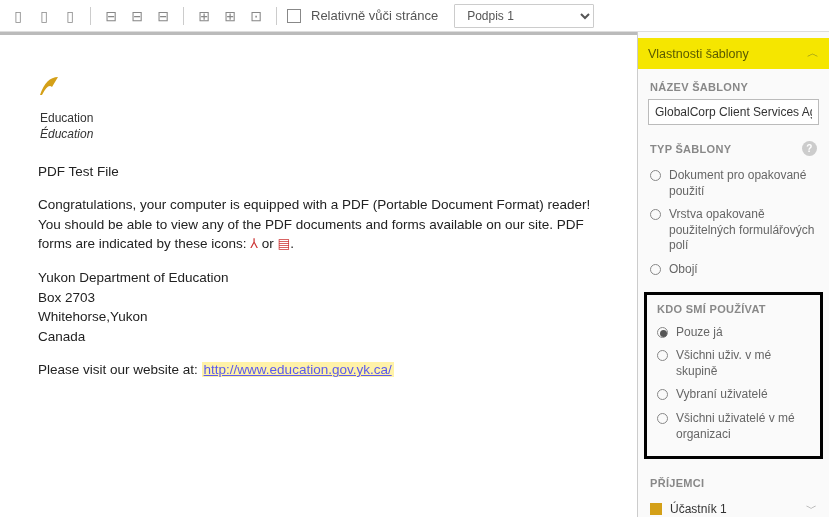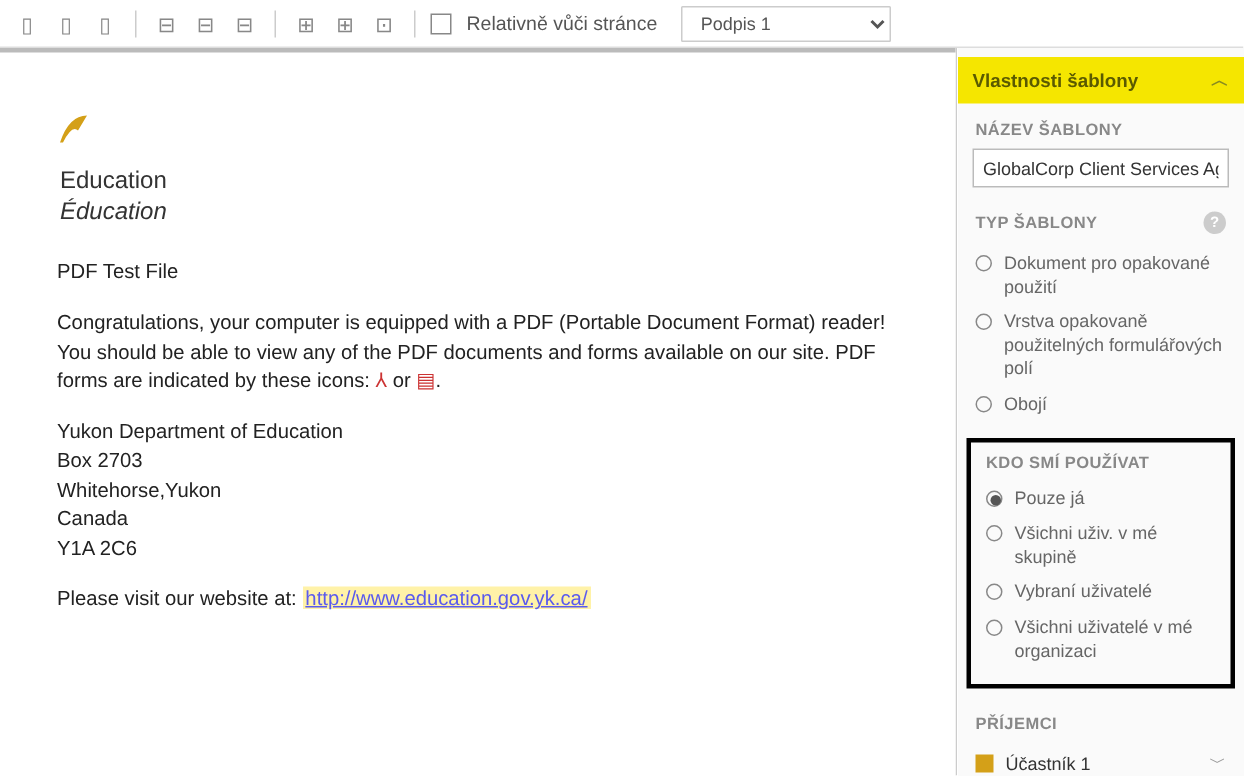--- a/index.html
+++ b/index.html
@@ -83,21 +83,21 @@
   }
   .yukon-logo .wordmark {
     font-family: Arial Black, Arial, sans-serif;
     font-weight: 900;
     color: #9c7a24;
     font-size: 34px;
     letter-spacing: -1px;
     line-height: 1;
   }
   .yukon-logo .sub {
-    font-size: 16px;
+    font-size: 12px;
     color: #333;
     line-height: 1.2;
     margin-top: 2px;
     margin-left: 2px;
   }
   .doc-page p { margin-bottom: 14px; }
   .doc-page .addr { margin-bottom: 14px; line-height:1.45; }
   .pdf-icon { color: #c33; }
   .weblink {
     background: #fff2a8;
@@ -108,21 +108,21 @@
   .sidebar {
     width: 192px;
     border-left: 1px solid #ccc;
     background: #fafafa;
     overflow: auto;
     padding: 6px 0 0 0;
   }
   .panel-header {
     background: #f5e600;
     color: #5a5a00;
-    font-weight: bold;
+    font-weight: normal;
     font-size: 12.5px;
     padding: 7px 10px;
     display: flex;
     justify-content: space-between;
     align-items: center;
     cursor: pointer;
   }
   .panel-header .chev { color:#888b20; font-size:12px; }
   .section-title {
     font-size: 11px;
@@ -234,21 +234,20 @@
 
       <p>
         <span>Congratulations, your computer is equipped with a PDF (Portable Document Format) reader!  You should be able to view any of the PDF documents and forms available on our site.  PDF forms are indicated by these icons: </span><span class="pdf-icon">⅄</span><span>  or  </span><span class="pdf-icon">▤</span>.
       </p>
 
       <div class="addr">
         <div>Yukon Department of Education</div>
         <div>Box 2703</div>
         <div>Whitehorse,Yukon</div>
         <div>Canada</div>
-        <div>Y1A 2C6</div>
       </div>
 
       <p>
         <span>Please visit our website at:  </span><a class="weblink">http://www.education.gov.yk.ca/</a>
       </p>
     </div>
   </div>
 
   <div class="sidebar">
     <div class="panel-header">

